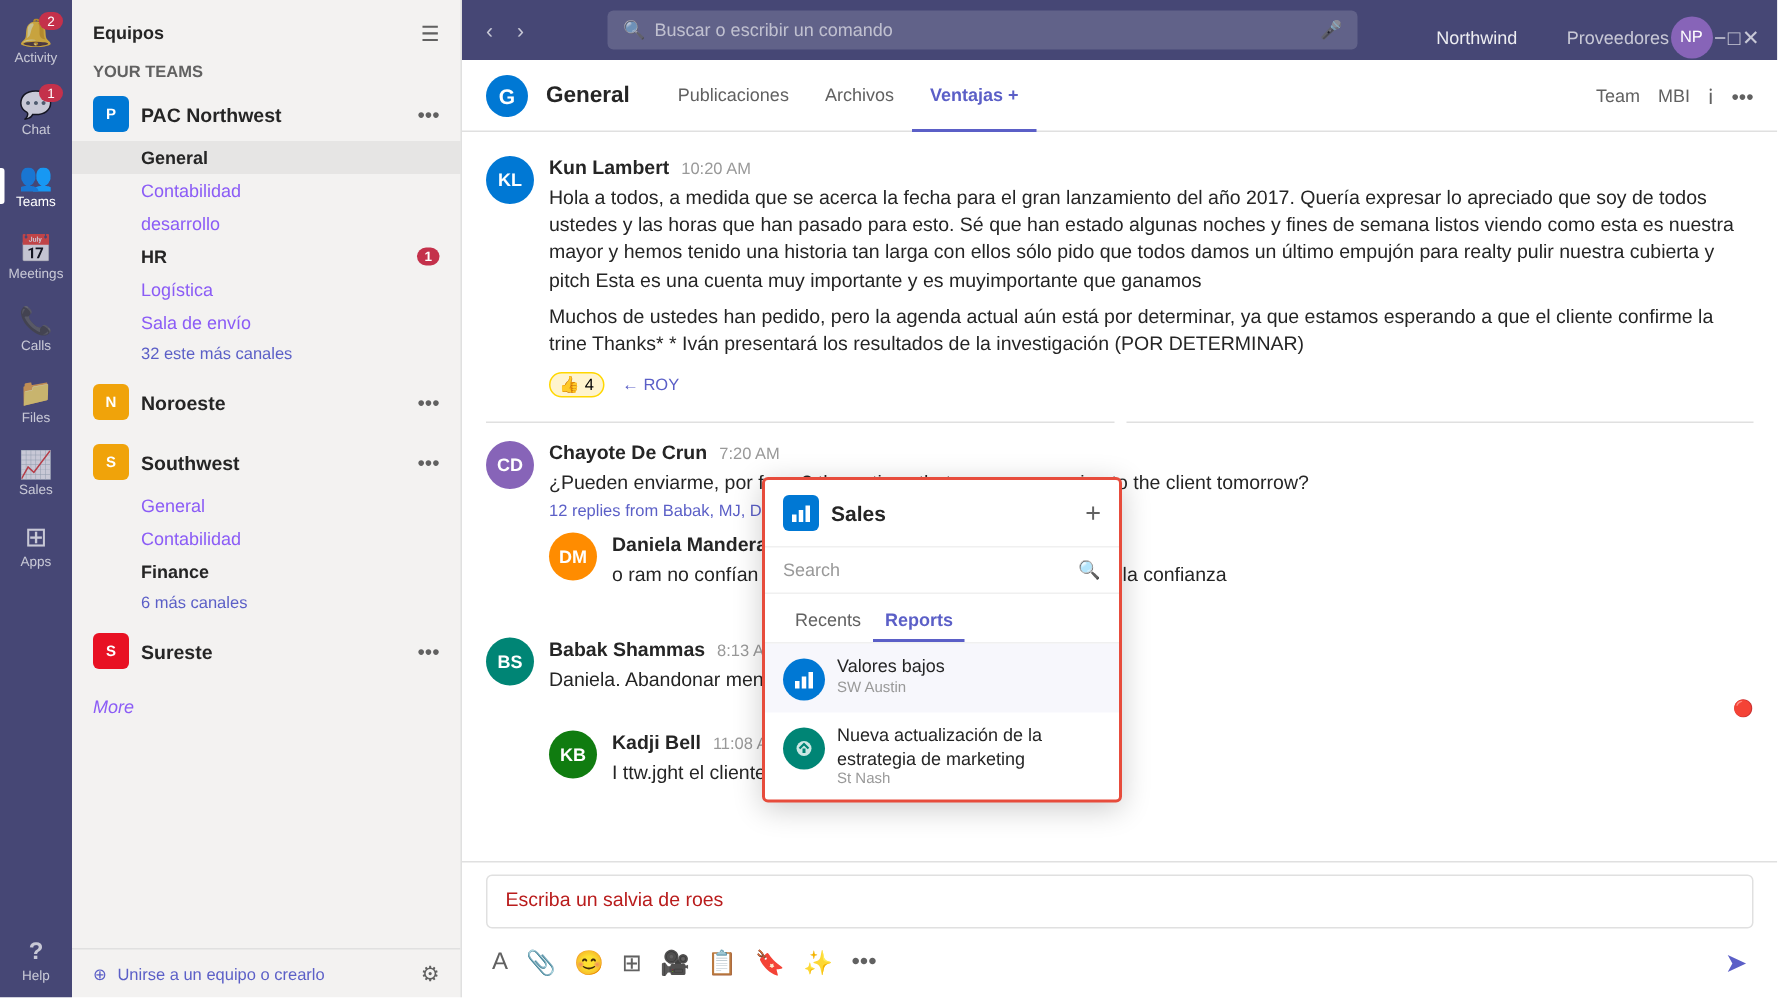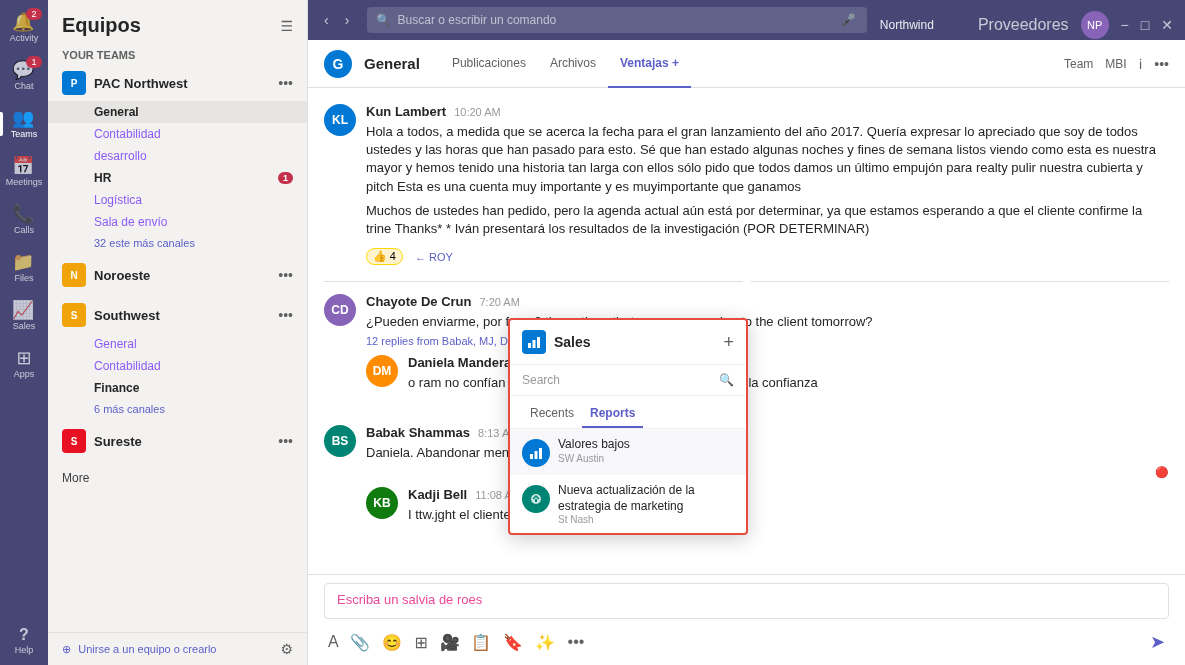--- a/index.html
+++ b/index.html
@@ -73,21 +73,21 @@
       flex-direction: column;
       flex-shrink: 0;
       overflow-y: auto;
     }
     .teams-header {
       display: flex;
       align-items: center;
       justify-content: space-between;
       padding: 14px 14px 8px 14px;
     }
-    .teams-title { font-size: 20px; font-weight: 700; color: #252525; }
+    .teams-title { font-size: 12px; font-weight: 700; color: #252525; }
     .filter-icon { color: #616161; cursor: pointer; font-size: 14px; }
 
     .your-teams-label {
       padding: 4px 14px;
       font-size: 11px;
       color: #616161;
       font-weight: 600;
       text-transform: uppercase;
     }
 
@@ -138,22 +138,23 @@
     .more-channels {
       padding: 4px 14px 4px 46px;
       font-size: 11px;
       color: #5b5fc7;
       cursor: pointer;
     }
 
     .more-section {
       padding: 8px 14px;
       font-size: 12px;
-      color: #404040;
-      cursor: pointer;
+      color: #8b5cf6;
+      cursor: pointer;
+      font-style: italic;
     }
 
     .sidebar-footer {
       margin-top: auto;
       padding: 8px 14px;
       display: flex;
       align-items: center;
       gap: 8px;
       border-top: 1px solid #e0e0e0;
     }
@@ -191,21 +192,21 @@
       font-size: 12px;
       flex: 1;
       outline: none;
     }
     .search-box input::placeholder { color: rgba(255,255,255,0.6); }
     .search-icon { color: rgba(255,255,255,0.7); font-size: 12px; }
 
     .top-right {
       display: flex;
       align-items: center;
-      gap: 12px;
+      gap: 1px;
       color: rgba(255,255,255,0.8);
       margin-top: 10px;
     }
     .top-btn { color: rgba(255,255,255,0.7); cursor: pointer; font-size: 14px; }
     .user-avatar {
       width: 28px;
       height: 28px;
       border-radius: 50%;
       overflow: hidden;
       background: #8b5cf6;
@@ -604,21 +605,21 @@
     <div class="top-bar">
       <span class="nav-btn">‹</span>
       <span class="nav-btn">›</span>
       <div class="search-box">
         <span class="search-icon">🔍</span>
         <input type="text" placeholder="Buscar o escribir un comando" style="">
         <span style="color:rgba(255,255,255,0.7);font-size:12px;">🎤</span>
       </div>
       <div class="top-right">
         <span style="font-size:12px;color:rgba(255,255,255,0.9);">Northwind</span>
-        <span style="font-size:16px;color:rgba(255,255,255,0.7);padding-left:32px;">Proveedores</span>
+        <span style="font-size:12px;color:rgba(255,255,255,0.7);padding-left:32px;">Proveedores</span>
         <div class="user-avatar" style="background:#8764b8;">NP</div>
         <span class="top-btn">−</span>
         <span class="top-btn">□</span>
         <span class="top-btn">✕</span>
       </div>
     </div>
 
     <div class="channel-area">
 
       <div class="channel-header">
@@ -774,21 +775,21 @@
               </div>
             </div>
 
           </div>
         </div>
 
       </div>
 
       <div class="compose-bar">
         <div class="compose-input">
-          <span style="color:#ec4899;">Escriba un salvia de roes</span>
+          <span style="color:#b91c1c;">Escriba un salvia de roes</span>
         </div>
         <div class="compose-toolbar">
           <span class="compose-btn">A</span>
           <span class="compose-btn">📎</span>
           <span class="compose-btn">😊</span>
           <span class="compose-btn">⊞</span>
           <span class="compose-btn">🎥</span>
           <span class="compose-btn">📋</span>
           <span class="compose-btn">🔖</span>
           <span class="compose-btn">✨</span>

